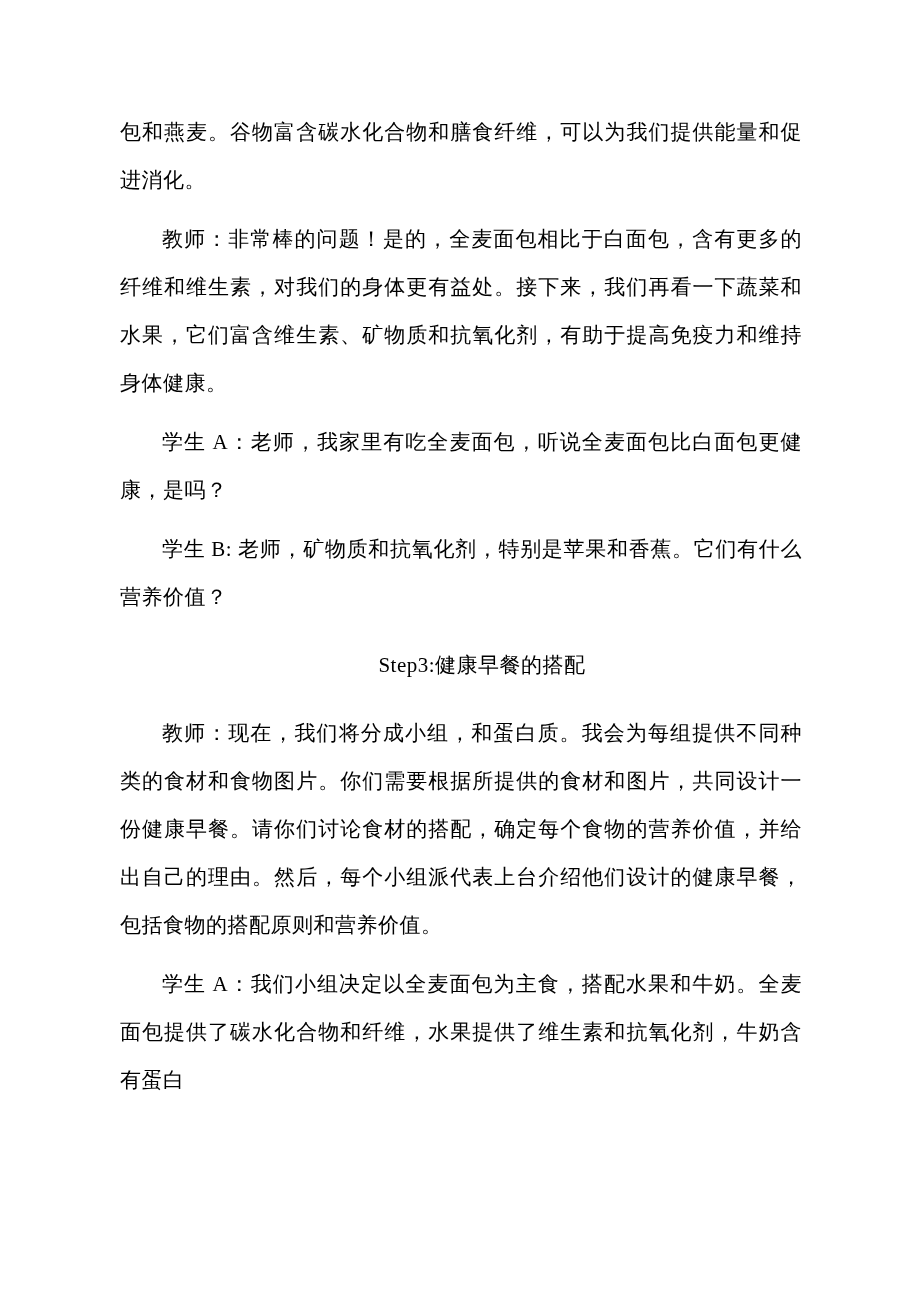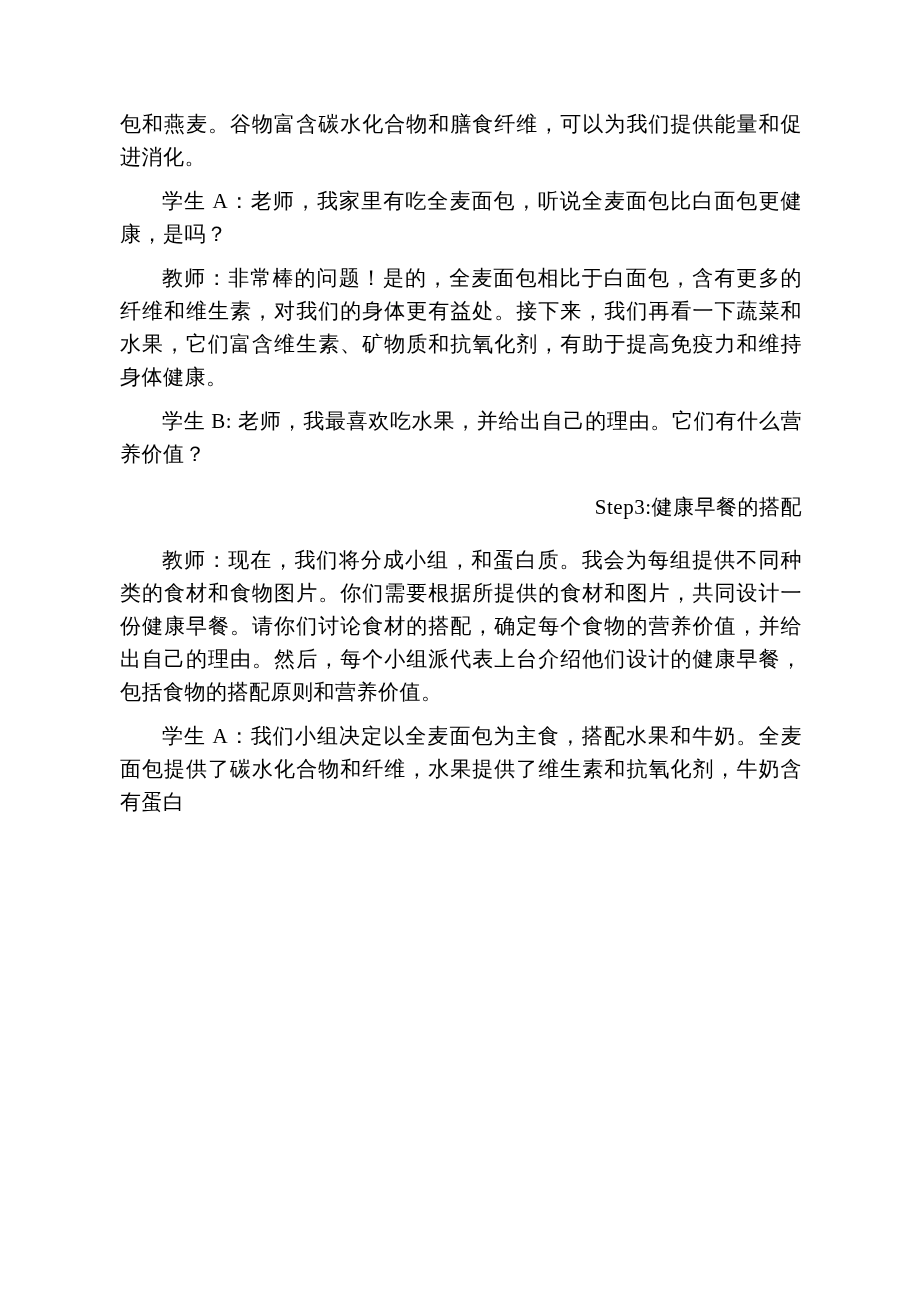--- a/index.html
+++ b/index.html
@@ -17,48 +17,48 @@
   .page {
     box-sizing: border-box;
     width: 920px;
     height: 1301px;
     padding: 108px 118px 0 120px;
     background: #ffffff;
   }
   .para {
     margin: 11px 0;
     font-size: 21px;
-    line-height: 33px;
+    line-height: 48px;
     text-align: justify;
     text-justify: inter-character;
     letter-spacing: 0.5px;
     word-break: break-all;
   }
   .para.first {
     margin-top: 0;
   }
   .para.indent {
     text-indent: 2em;
   }
   .para.step-heading {
     margin: 20px 0;
-    text-align: right;
+    text-align: center;
   }
 </style>
 </head>
 <body>
 
 <div class="page">
   <p class="para first">包和燕麦。谷物富含碳水化合物和膳食纤维，可以为我们提供能量和促进消化。</p>
 
+  <p class="para indent">教师：非常棒的问题！是的，全麦面包相比于白面包，含有更多的纤维和维生素，对我们的身体更有益处。接下来，我们再看一下蔬菜和水果，它们富含维生素、矿物质和抗氧化剂，有助于提高免疫力和维持身体健康。</p>
+
   <p class="para indent">学生 A：老师，我家里有吃全麦面包，听说全麦面包比白面包更健康，是吗？</p>
 
-  <p class="para indent">教师：非常棒的问题！是的，全麦面包相比于白面包，含有更多的纤维和维生素，对我们的身体更有益处。接下来，我们再看一下蔬菜和水果，它们富含维生素、矿物质和抗氧化剂，有助于提高免疫力和维持身体健康。</p>
-
-  <p class="para indent">学生 B: 老师，我最喜欢吃水果，并给出自己的理由。它们有什么营养价值？</p>
+  <p class="para indent">学生 B: 老师，矿物质和抗氧化剂，特别是苹果和香蕉。它们有什么营养价值？</p>
 
 
 
   <p class="para indent step-heading">Step3:健康早餐的搭配</p>
 
   <p class="para indent">教师：现在，我们将分成小组，和蛋白质。我会为每组提供不同种类的食材和食物图片。你们需要根据所提供的食材和图片，共同设计一份健康早餐。请你们讨论食材的搭配，确定每个食物的营养价值，并给出自己的理由。然后，每个小组派代表上台介绍他们设计的健康早餐，包括食物的搭配原则和营养价值。</p>
 
   <p class="para indent">学生 A：我们小组决定以全麦面包为主食，搭配水果和牛奶。全麦面包提供了碳水化合物和纤维，水果提供了维生素和抗氧化剂，牛奶含有蛋白</p>
 </div>
 

